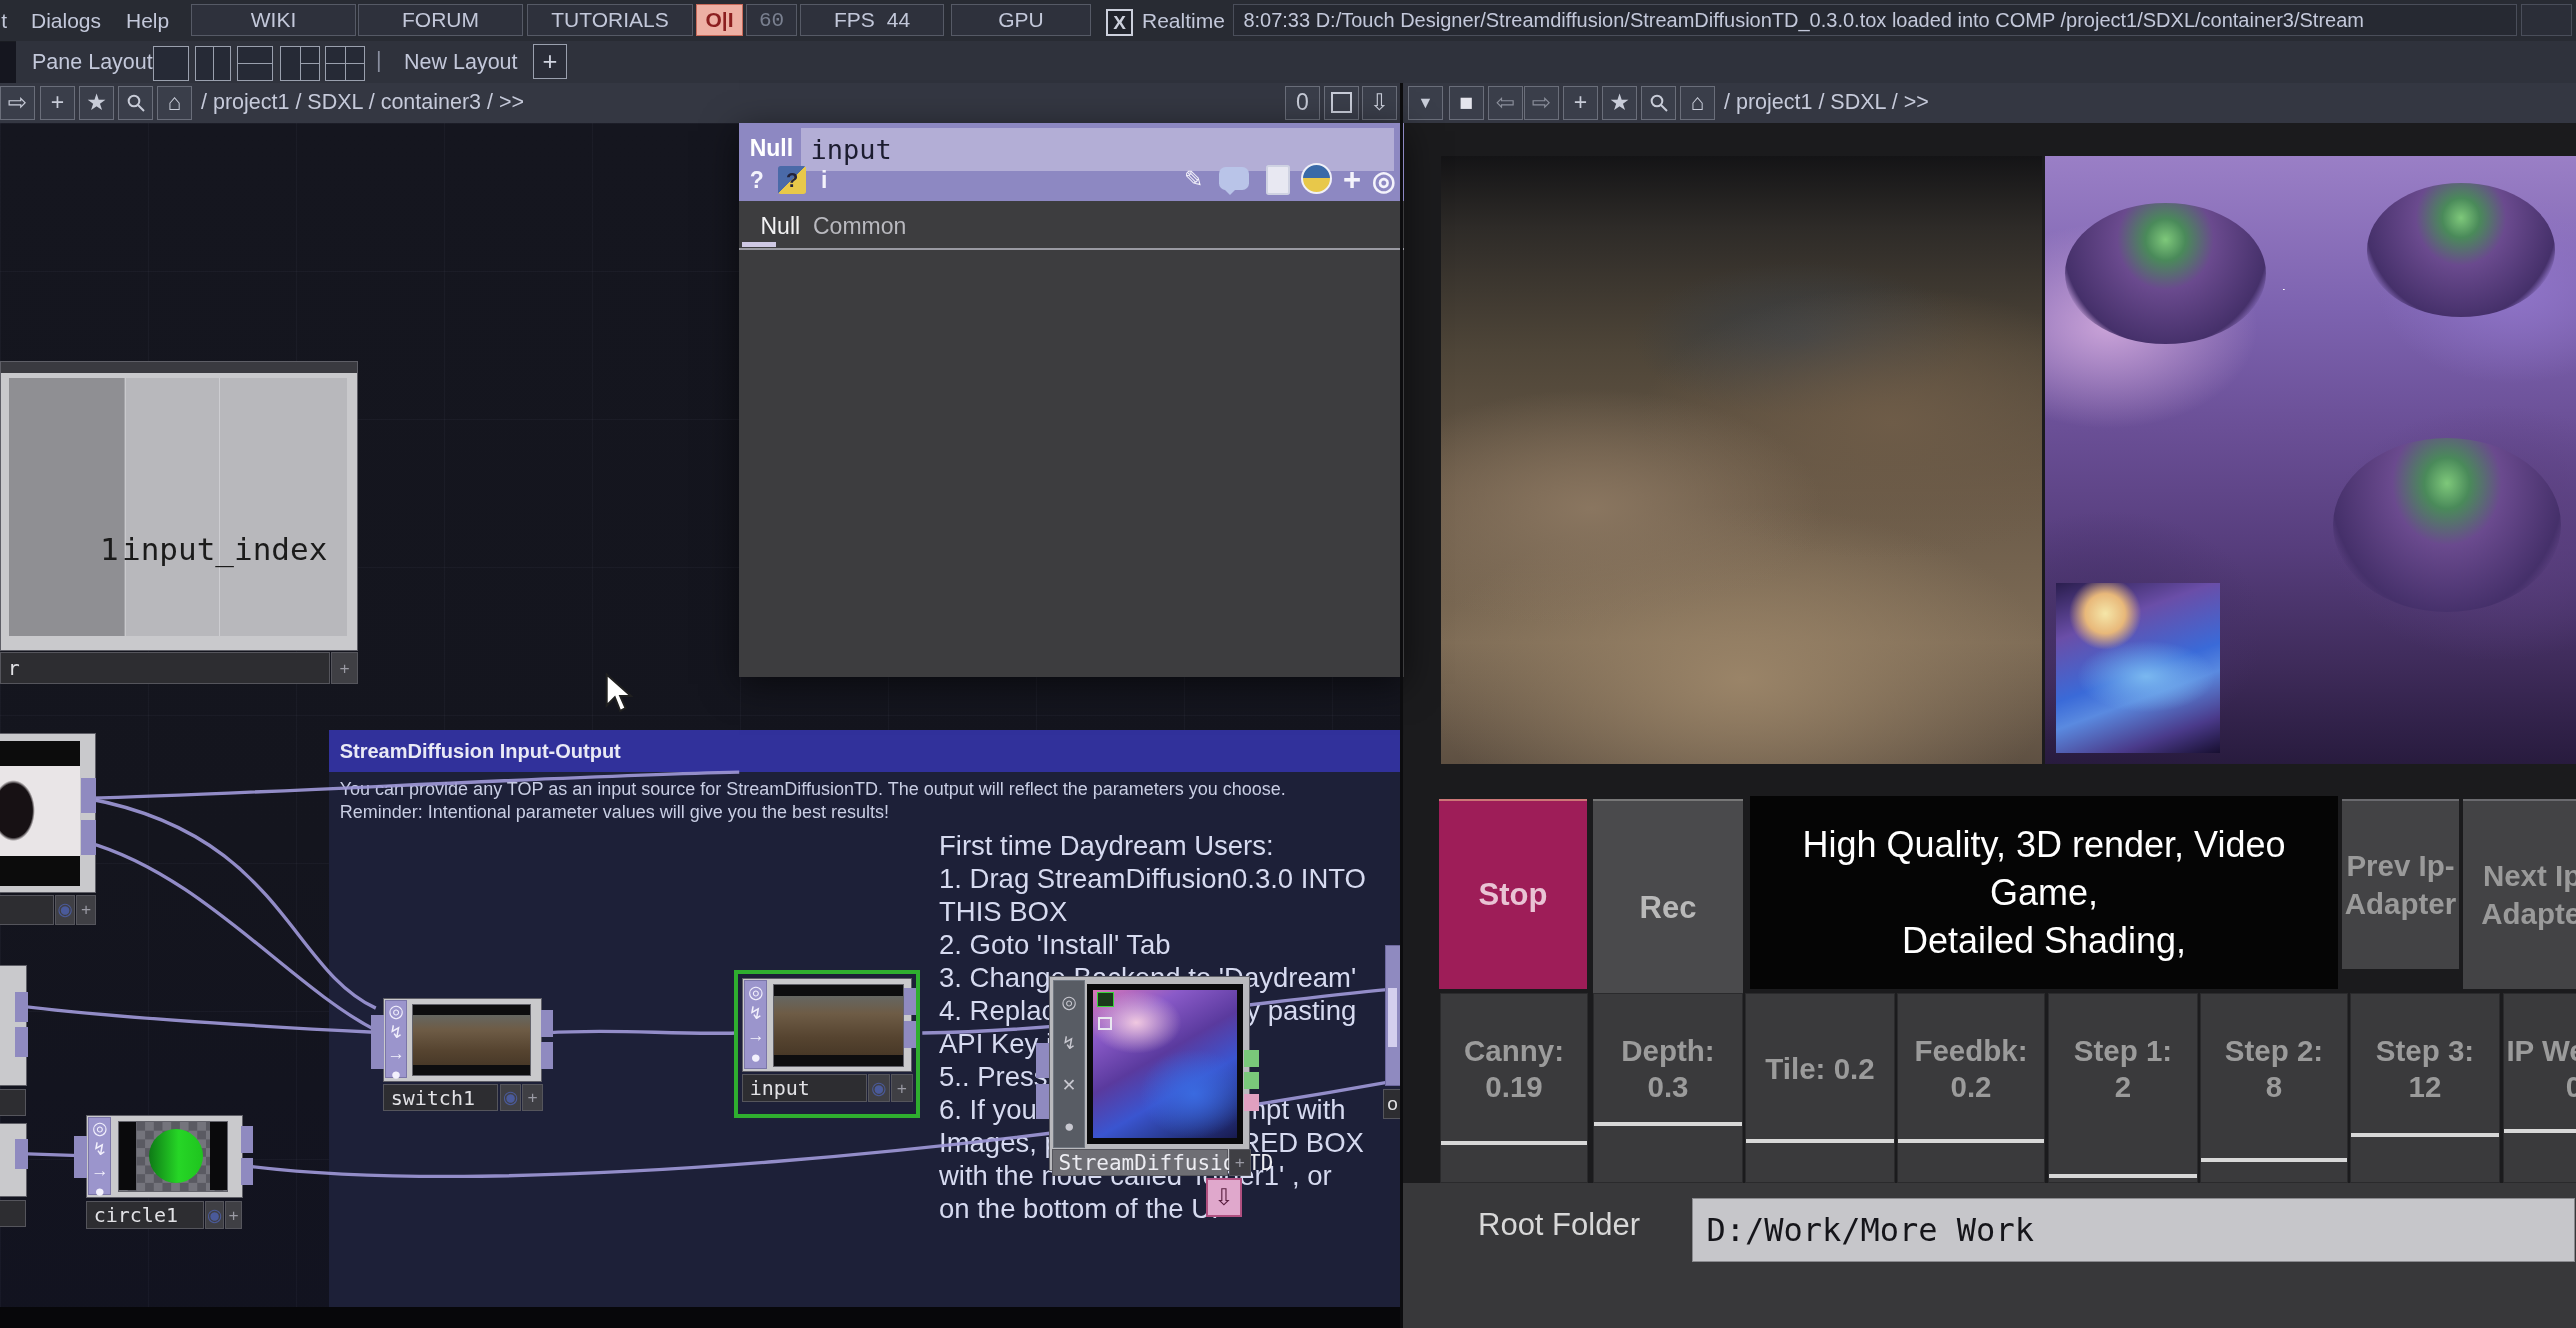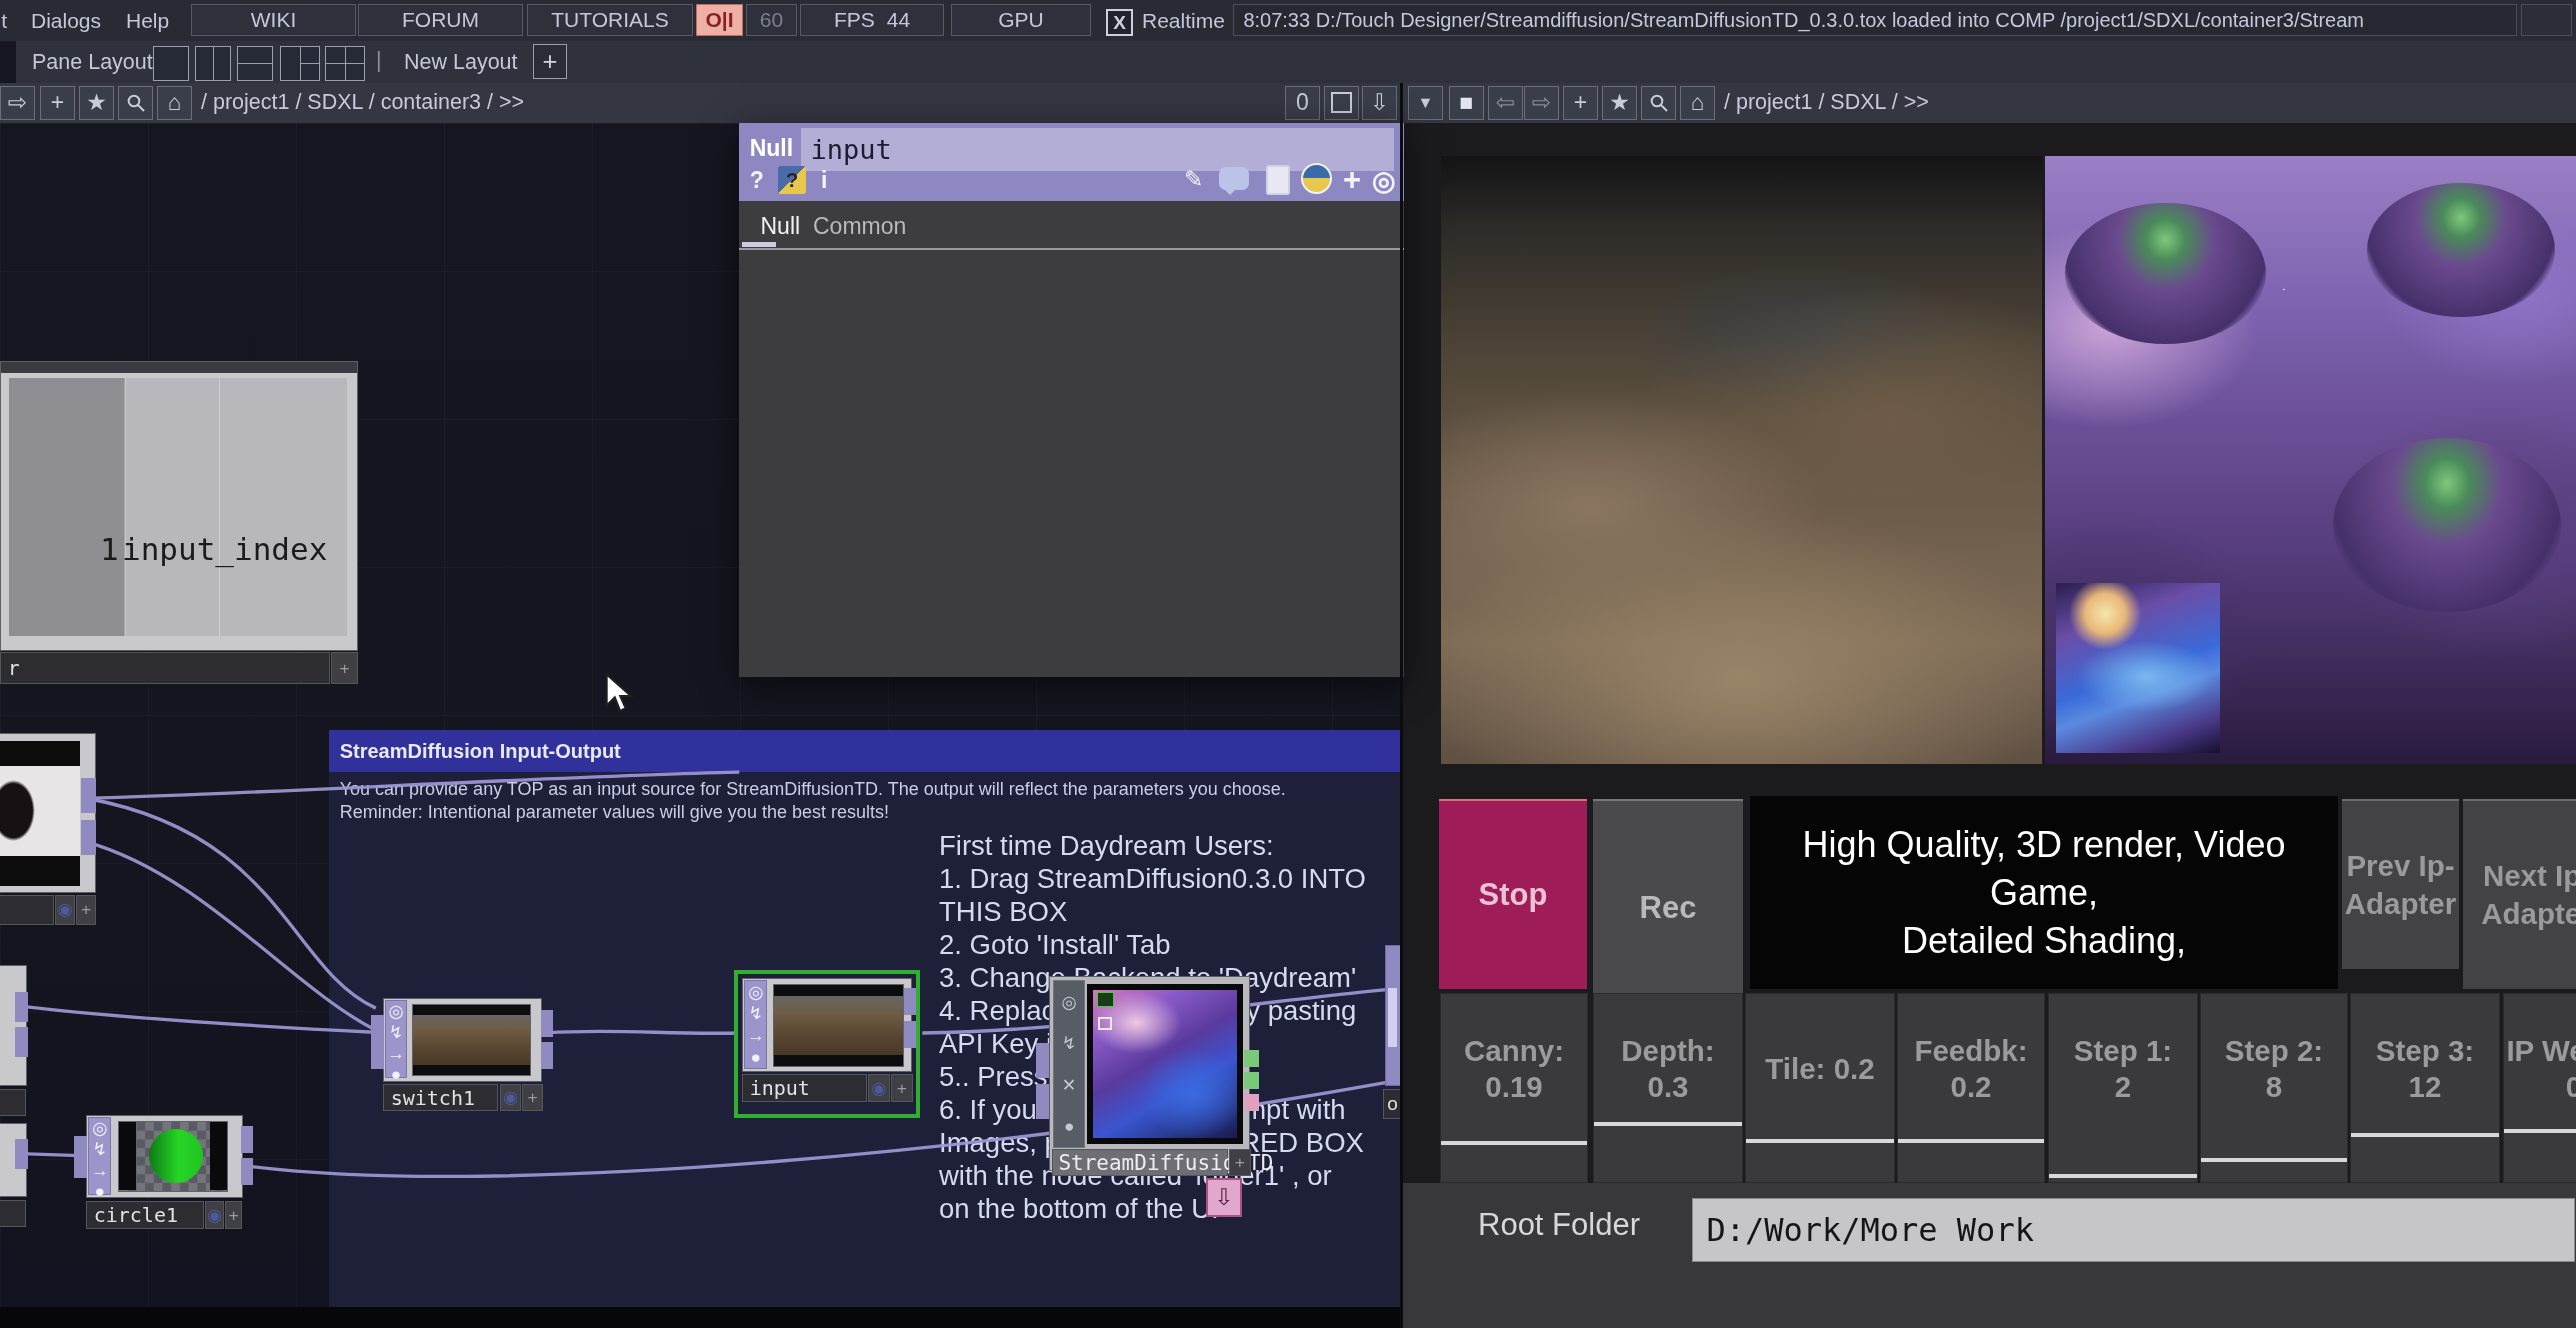--- a/index.html
+++ b/index.html
@@ -130,21 +130,21 @@
 <div id="root">
 
   <div class="abs bar1">
     <span class="abs menu-text" style="left:1.3px;">t</span>
     <span class="abs menu-text" style="left:31px;">Dialogs</span>
     <span class="abs menu-text" style="left:126px;text-align:center;">Help</span>
     <div class="abs mbox" style="left:191px;width:165px;">WIKI</div>
     <div class="abs mbox" style="left:358px;width:165px;">FORUM</div>
     <div class="abs mbox" style="left:527px;width:166px;">TUTORIALS</div>
     <div class="abs mbox oi" style="left:696px;width:47px;">O|I</div>
-    <div class="abs mbox dim" style="left:746px;width:51px;color:#7a8090;">60</div>
+    <div class="abs mbox dim" style="left:746px;width:51px;color:#7a8090;font-family:Liberation Mono, monospace;">60</div>
     <div class="abs mbox" style="left:800px;width:144px;gap:12px;">
       <span>FPS</span>
       <span>44</span>
     </div>
     <div class="abs mbox" style="left:951px;width:140px;">GPU</div>
     <div class="abs rtcheck" style="left:1106px;">X</div>
     <span class="abs menu-text" style="left:1142px;">Realtime</span>
     <div class="abs statusbox" style="left:1233px;top:4px;width:1284px;height:32px;">8:07:33 D:/Touch Designer/Streamdiffusion/StreamDiffusionTD_0.3.0.tox loaded into COMP /project1/SDXL/container3/Stream</div>
     <div class="abs" style="left:2521px;top:4px;width:51px;height:32px;background:#2b2e38;border:1.3px solid #4a4e5a;box-sizing:border-box;"></div>
   </div>

